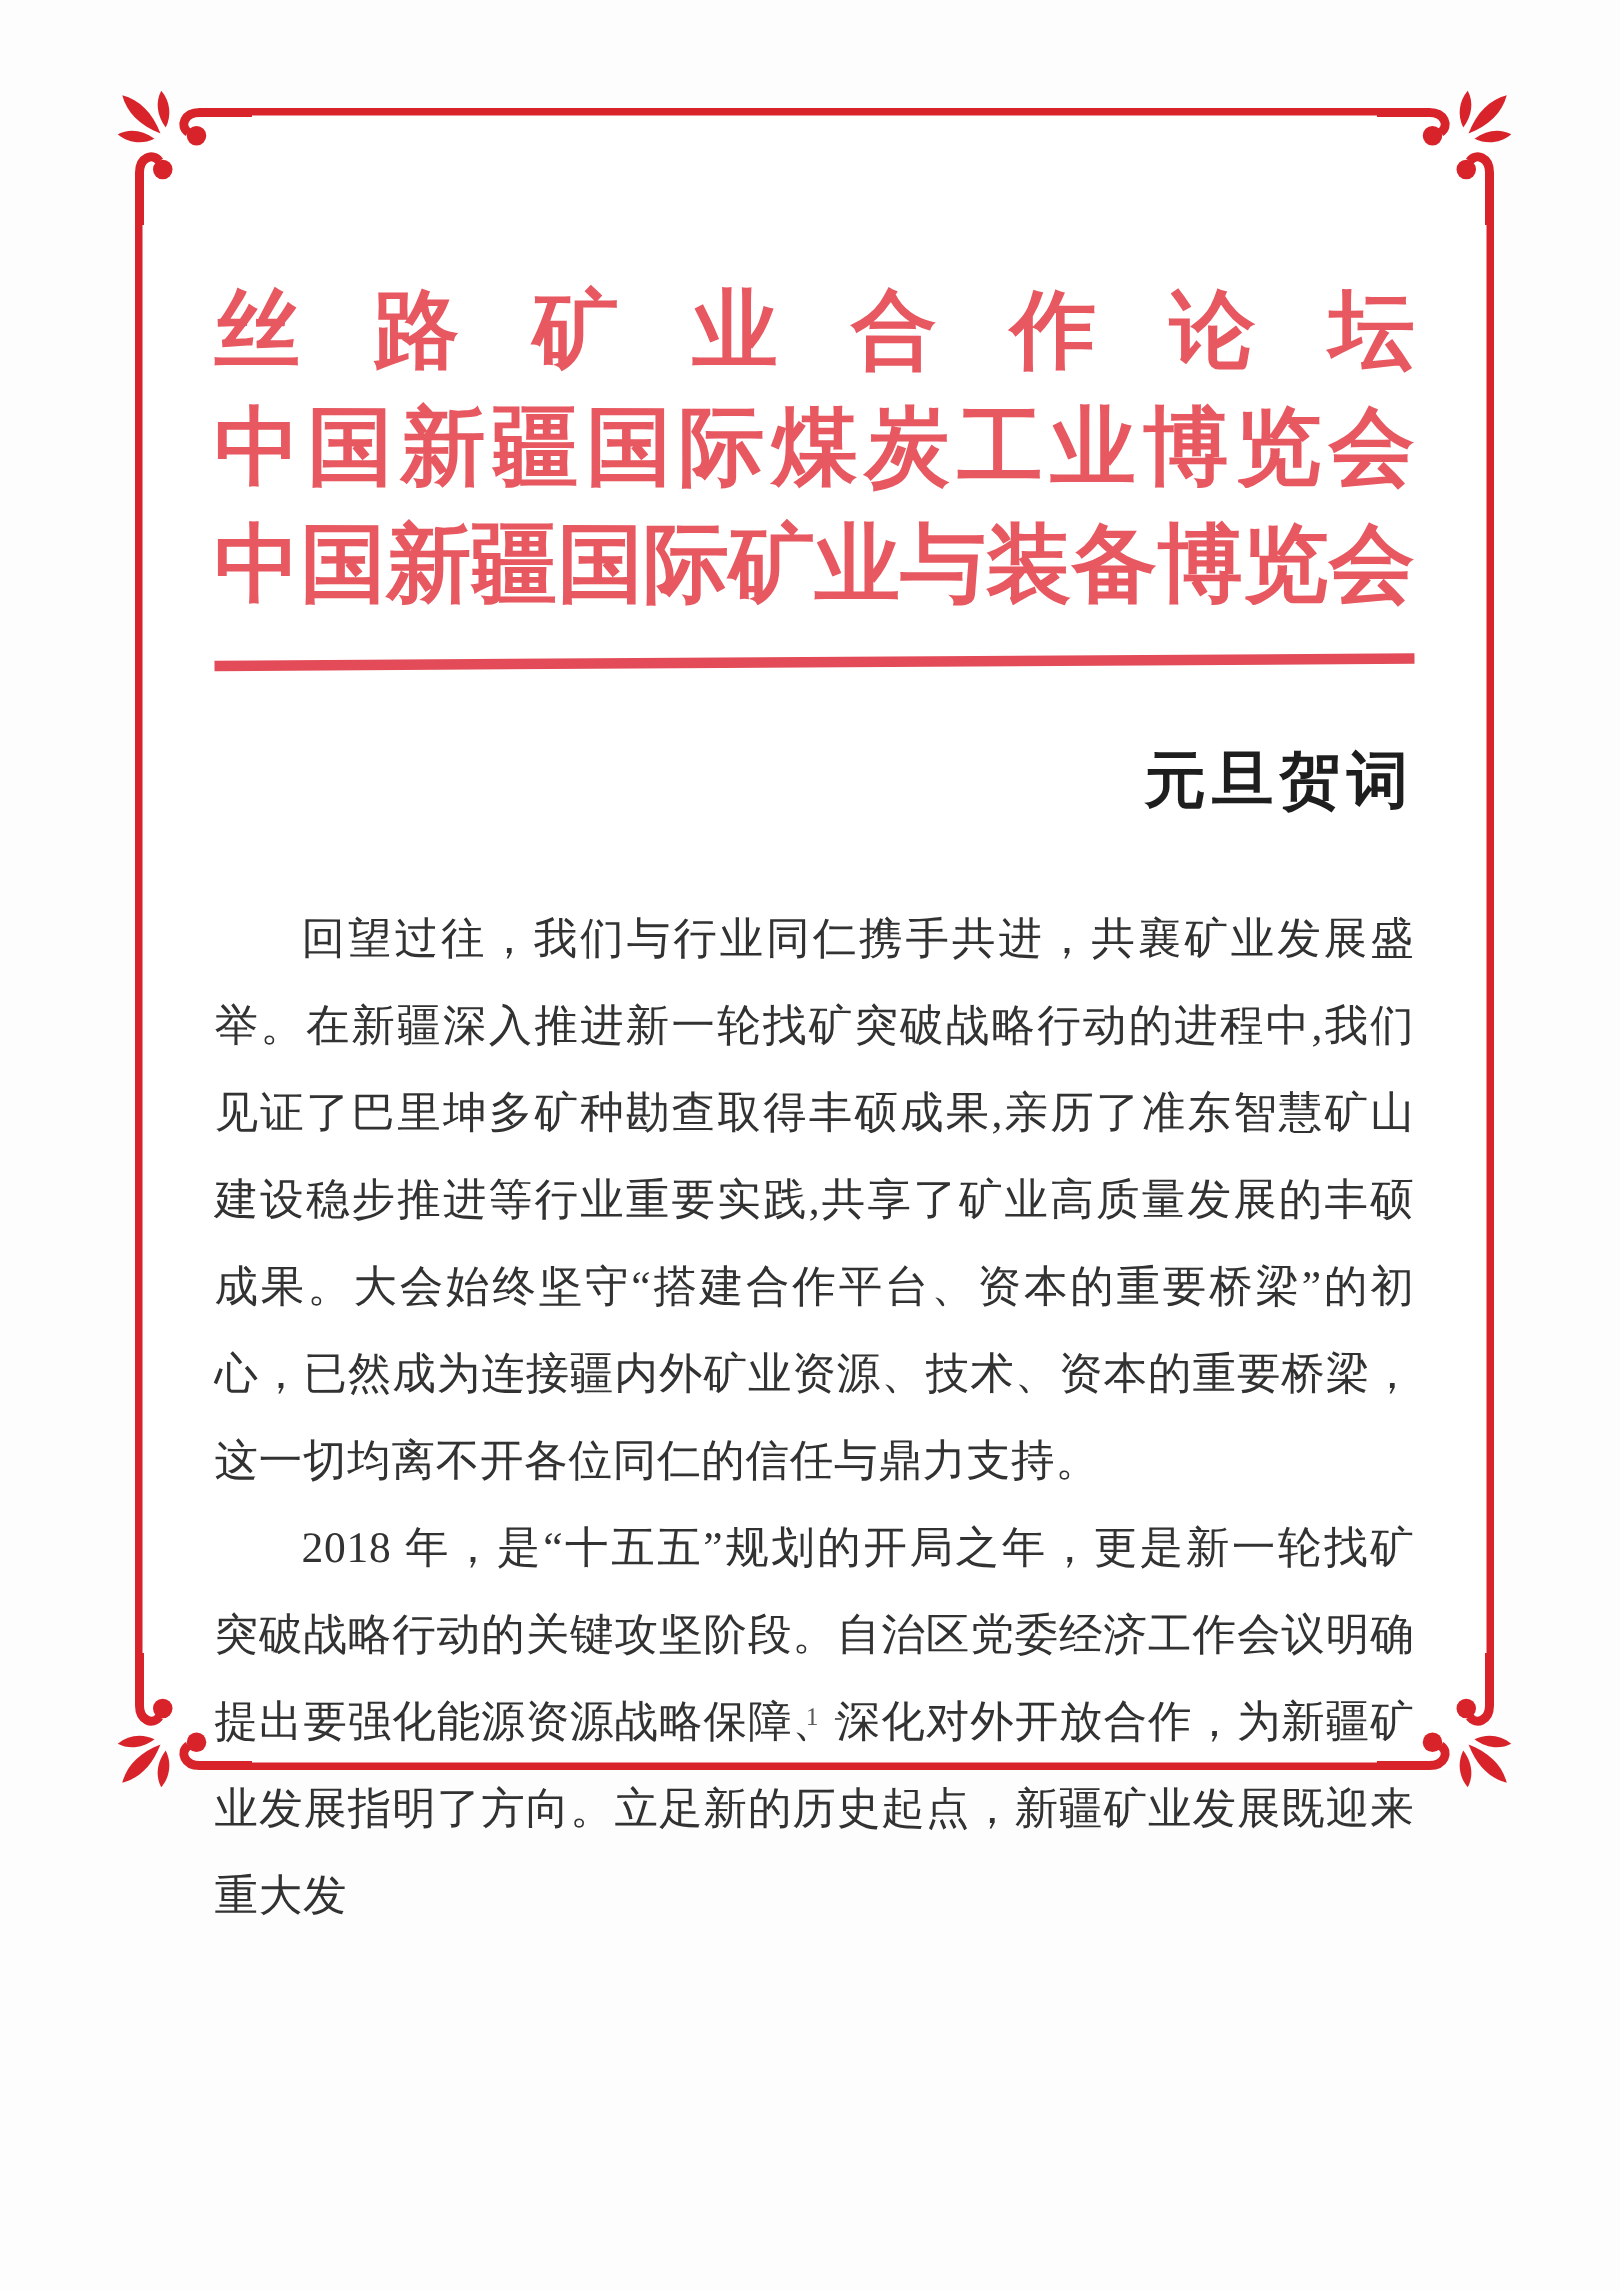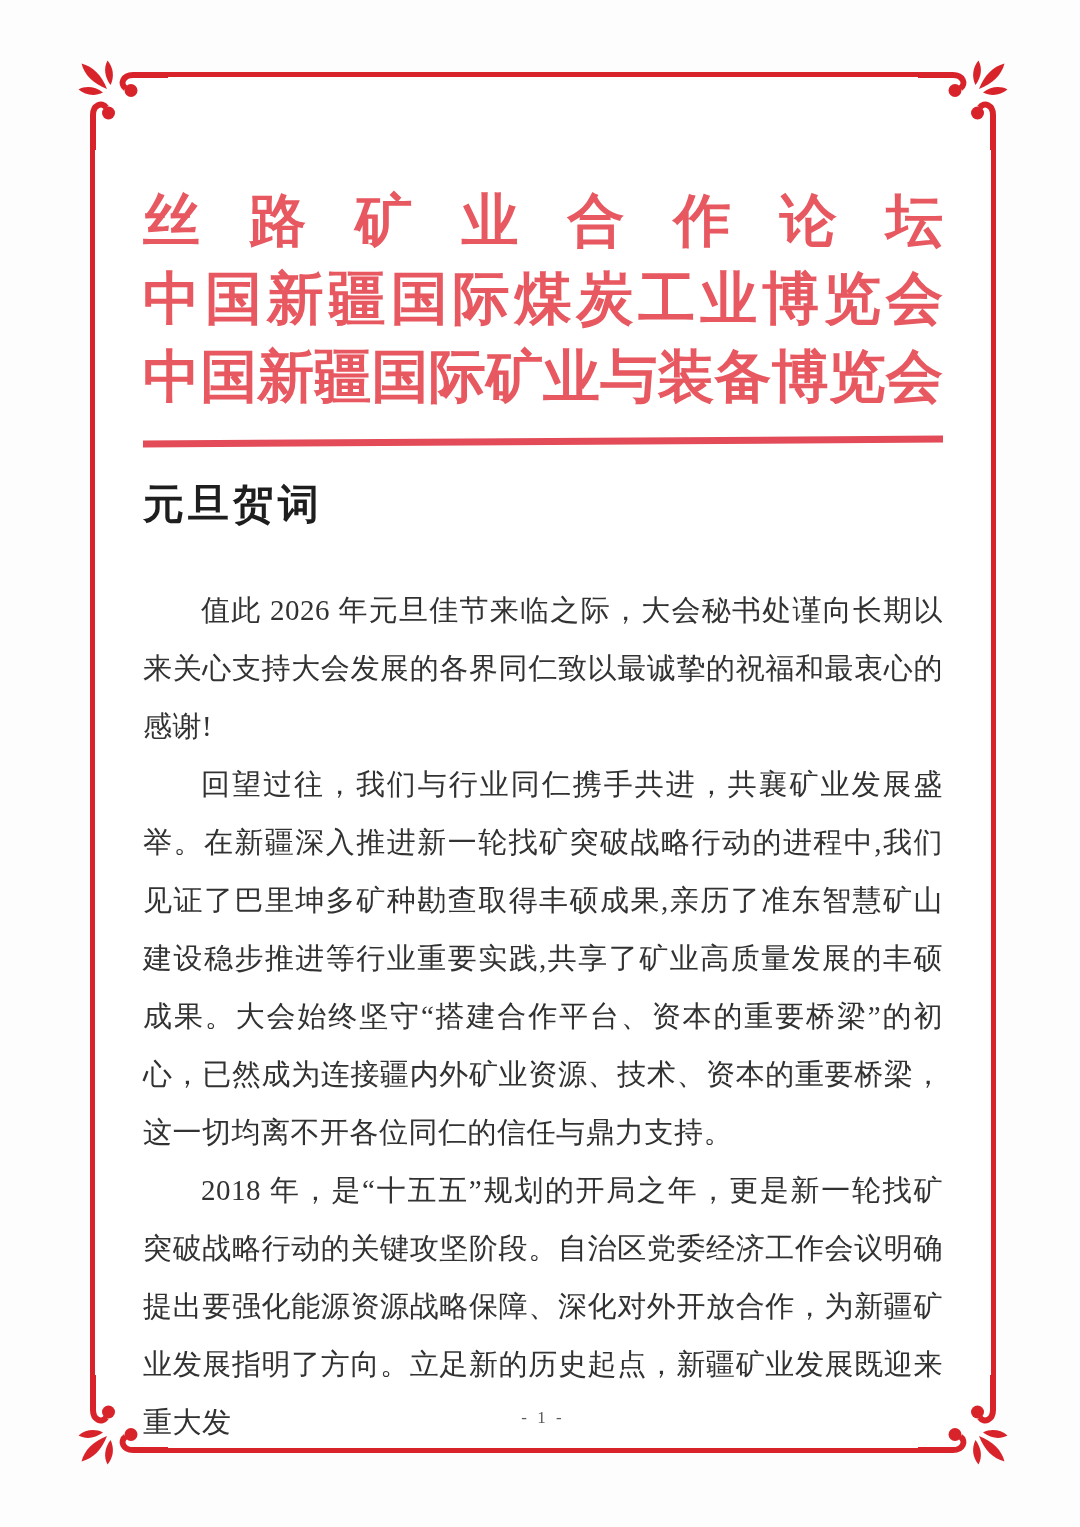--- a/index.html
+++ b/index.html
@@ -6,21 +6,21 @@
   html,body { width:1080px; height:1527px; }
   body {
     background:#fdfdfd;
     font-family:"Liberation Serif","DejaVu Serif",serif;
     position:relative;
     overflow:hidden;
   }
   
   .sheet {
     position:absolute; left:90px; top:72px;
-    width:906px; height:1381px;
+    width:906px; height:1108px;
     background:#ffffff;
   }
   .frame-line { position:absolute; background:#d8232a; }
   .fl-top    { top:0;    left:46px; right:46px; height:5px; }
   .fl-bottom { bottom:0; left:46px; right:46px; height:5px; }
   .fl-left   { left:0;   top:46px;  bottom:46px; width:5px; }
   .fl-right  { right:0;  top:46px;  bottom:46px; width:5px; }
   .corner { position:absolute; width:90px; height:90px; overflow:visible; }
   .c-tl { top:-12px;    left:-12px; }
   .c-tr { top:-12px;    right:-12px; transform:scaleX(-1); }
@@ -33,21 +33,21 @@
     font-size:57px; line-height:78px; font-weight:bold;
     color:#e75860;
     text-align:justify; text-align-last:justify;
     white-space:normal;
   }
   .rule {
     height:7px; background:#e24b57; margin-top:22px;
     transform:rotate(-0.35deg);
   }
   .heading {
-    margin-top:34px; text-align:left;
+    margin-top:50px; text-align:right;
     font-size:41px; line-height:50px; font-weight:bold;
     color:#1e1e1e; letter-spacing:4px;
   }
   .bodytext { margin-top:52px; color:#323232; }
   .bodytext p {
     font-size:29px; line-height:58px;
     text-align:justify; text-indent:2em;
     letter-spacing:0.5px;
   }
   .page-num {
@@ -98,20 +98,19 @@
     <div class="banner">
       <div class="banner-line">丝 路 矿 业 合 作 论 坛</div>
       <div class="banner-line">中国新疆国际煤炭工业博览会</div>
       <div class="banner-line">中国新疆国际矿业与装备博览会</div>
       <div class="rule"></div>
     </div>
 
     <div class="heading">元旦贺词</div>
 
     <div class="bodytext">
-      <p>值此 2026 年元旦佳节来临之际，大会秘书处谨向长期以来关心支持大会发展的各界同仁致以最诚挚的祝福和最衷心的感谢!</p>
       <p>回望过往，我们与行业同仁携手共进，共襄矿业发展盛举。在新疆深入推进新一轮找矿突破战略行动的进程中,我们见证了巴里坤多矿种勘查取得丰硕成果,亲历了准东智慧矿山建设稳步推进等行业重要实践,共享了矿业高质量发展的丰硕成果。大会始终坚守“搭建合作平台、资本的重要桥梁”的初心，已然成为连接疆内外矿业资源、技术、资本的重要桥梁，这一切均离不开各位同仁的信任与鼎力支持。</p>
       <p>2018 年，是“十五五”规划的开局之年，更是新一轮找矿突破战略行动的关键攻坚阶段。自治区党委经济工作会议明确提出要强化能源资源战略保障、深化对外开放合作，为新疆矿业发展指明了方向。立足新的历史起点，新疆矿业发展既迎来重大发</p>
     </div>
 
     <div class="page-num">- 1 -</div>
   </div>
 </div>
 
 </body></html>

